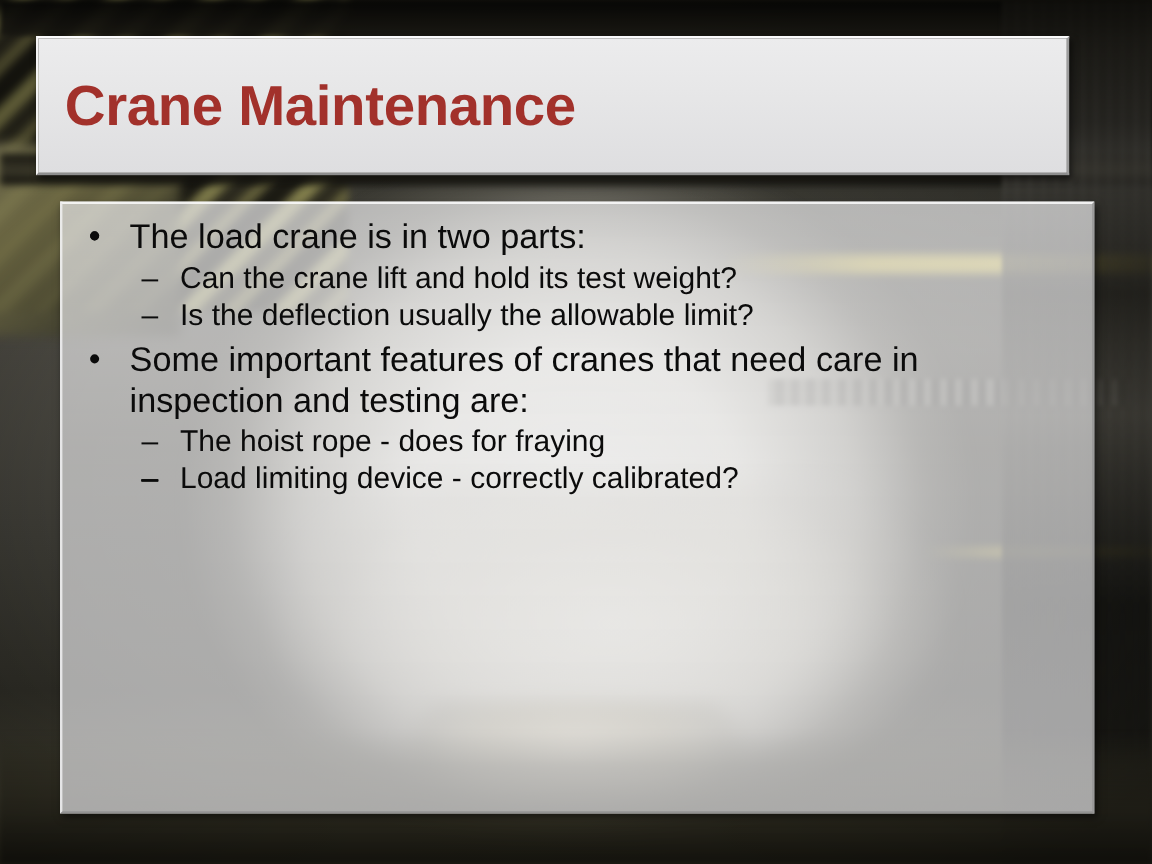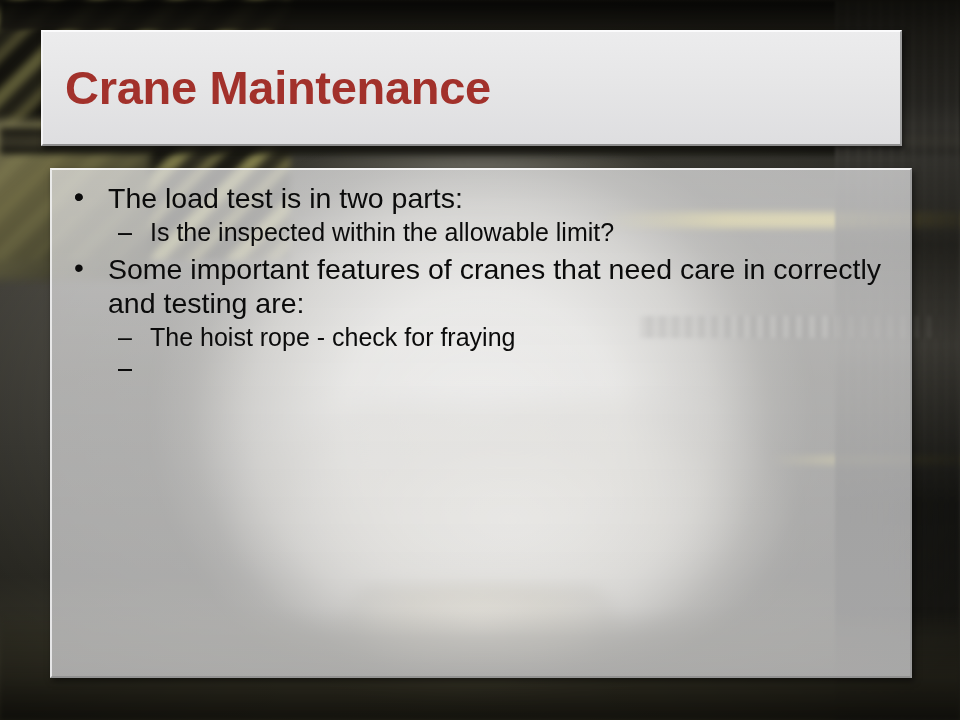--- a/index.html
+++ b/index.html
@@ -174,21 +174,21 @@
   
   .bg-blurwash {
     position: absolute;
     inset: 0;
     background: radial-gradient(ellipse 640px 420px at 46% 56%, rgba(255,255,255,0.05) 0%, rgba(0,0,0,0.0) 60%, rgba(0,0,0,0.30) 100%);
   }
 
   
   .title-box {
     position: absolute;
-    left: 41px;
+    left: 30px;
     top: 30px;
     width: 861px;
     height: 116px;
     box-sizing: border-box;
     background: linear-gradient(180deg, #ececed 0%, #e6e6e7 45%, #dedee0 100%);
     border-top: 2px solid #fbfbfc;
     border-left: 2px solid #f4f4f5;
     border-right: 2px solid #9c9c9c;
     border-bottom: 2px solid #8e8e8e;
     box-shadow: 2px 3px 5px rgba(0,0,0,0.55);
@@ -299,55 +299,57 @@
 
   <div class="content-box">
     <ul class="lvl1">
 
       <li class="b1">
         <span class="mark">•</span>
       </li>
 
       <li class="b1">
         <span class="mark">•</span>
-        <span>The load test is in two parts:</span>
+        <span>The load crane is in two parts:</span>
       </li>
 
       <ul class="lvl2">
         <li class="b2">
           <span class="mark">–</span>
-        </li>
-        <li class="b2">
-          <span class="mark">–</span>
-          <span>Is the inspected within the allowable limit?</span>
+          <span>Can the crane lift and hold its test weight?</span>
+        </li>
+        <li class="b2">
+          <span class="mark">–</span>
+          <span>Is the deflection usually the allowable limit?</span>
         </li>
       </ul>
 
       <div class="spacer-sm"></div>
 
       <li class="b1">
         <span class="mark">•</span>
-        <span>Some important features of cranes that need care in correctly and testing are:</span>
+        <span>Some important features of cranes that need care in inspection and testing are:</span>
       </li>
 
       <ul class="lvl2">
         <li class="b2">
           <span class="mark">–</span>
-          <span>The hoist rope - check for fraying</span>
-        </li>
-        <li class="b2">
-          <span class="mark">–</span>
-        </li>
-        <li class="b2">
-          <span class="mark">–</span>
-        </li>
-        <li class="b2">
-          <span class="mark">–</span>
-        </li>
-        <li class="b2">
-          <span class="mark">–</span>
+          <span>The hoist rope - does for fraying</span>
+        </li>
+        <li class="b2">
+          <span class="mark">–</span>
+        </li>
+        <li class="b2">
+          <span class="mark">–</span>
+        </li>
+        <li class="b2">
+          <span class="mark">–</span>
+        </li>
+        <li class="b2">
+          <span class="mark">–</span>
+          <span>Load limiting device - correctly calibrated?</span>
         </li>
       </ul>
 
     </ul>
   </div>
 
 </div>
 
 </body></html>

